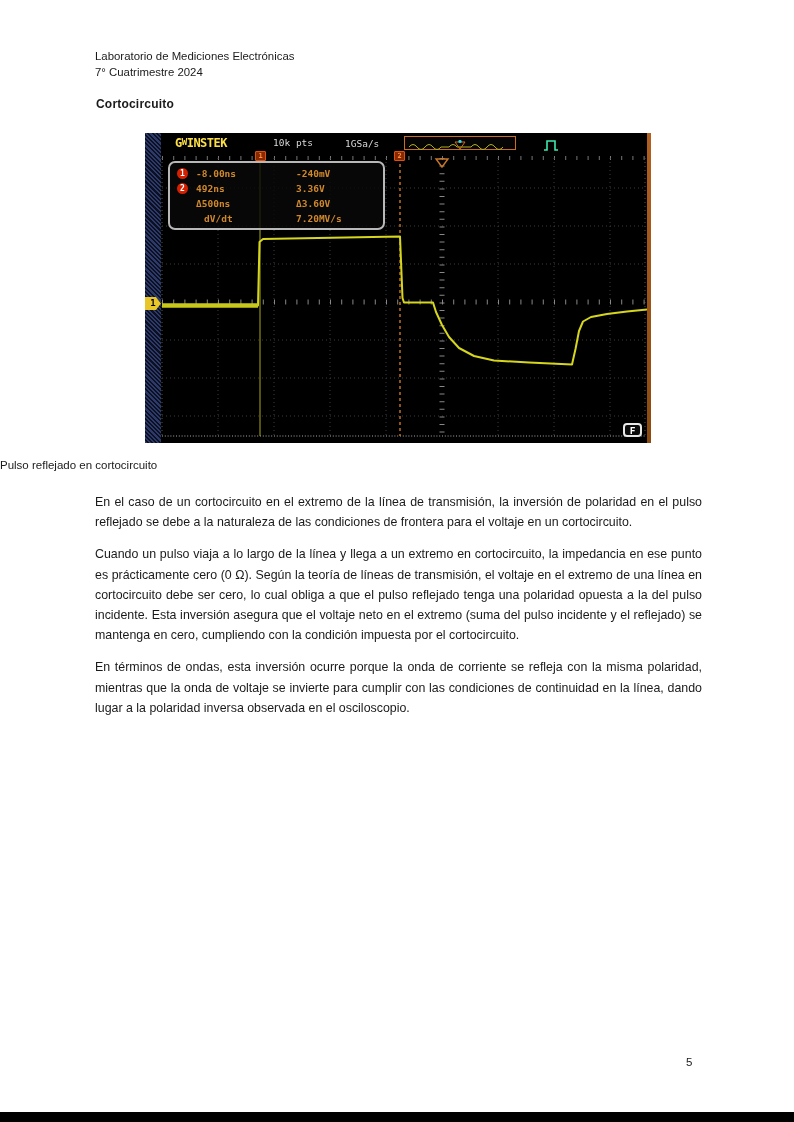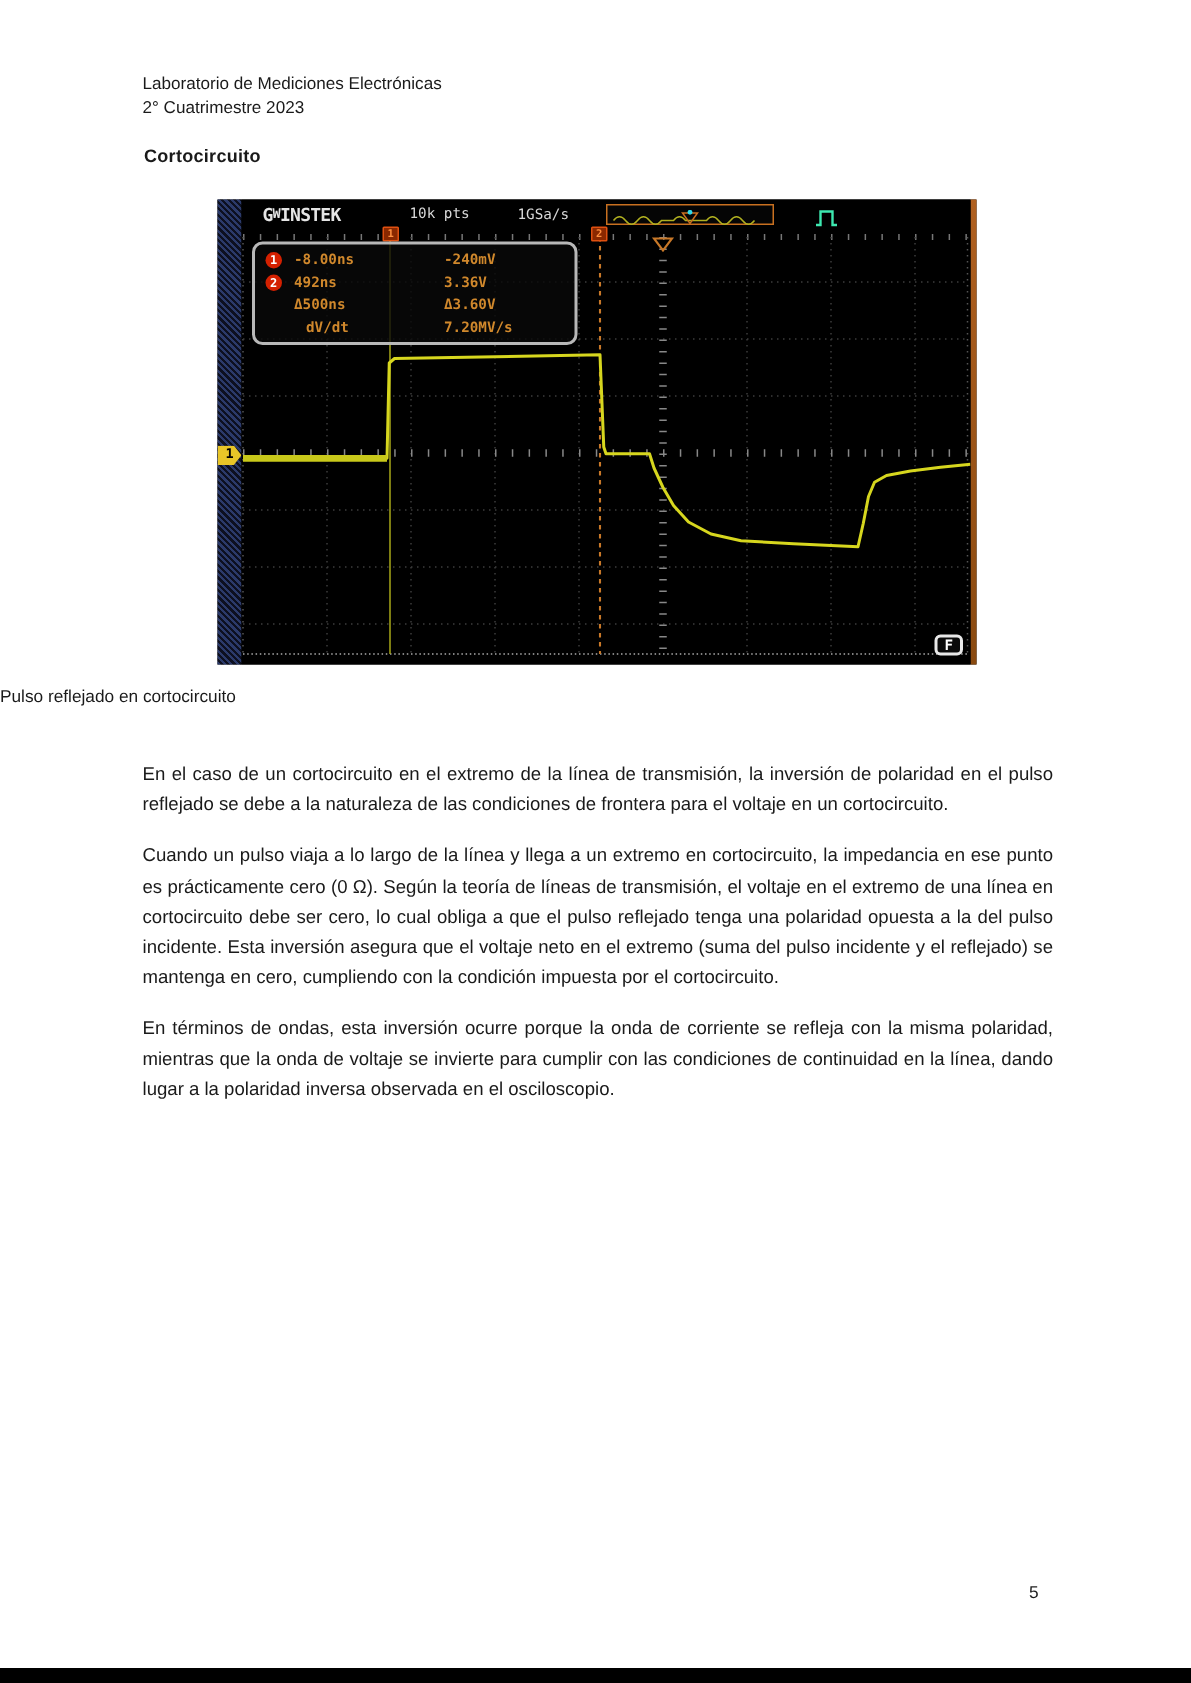--- a/index.html
+++ b/index.html
@@ -13,21 +13,21 @@
   .doc-title  { position:absolute; left:96px; top:97px; font-size:12px; font-weight:bold; letter-spacing:.2px; }
 
   
   .scope { position:absolute; left:145px; top:133px; width:506px; height:310px; background:#000; }
   .scope-leftstrip { position:absolute; left:0; top:0; width:16px; height:100%;
     background:repeating-linear-gradient(45deg,#2b3a6a 0 1.5px,#0d1020 1.5px 3px); }
   .scope-rightstrip { position:absolute; right:0; top:0; width:4px; height:100%;
     background:linear-gradient(#b06020,#8a4a10); }
   .scope-topbar { position:absolute; left:16px; top:0; right:4px; height:21px; background:#000;
     font-family:"DejaVu Sans Mono", monospace; }
-  .brand { position:absolute; left:14px; top:3px; color:#e5e5e5; font-weight:bold; font-size:12px; letter-spacing:-.5px; }
+  .brand { position:absolute; left:14px; top:3px; color:#fde047; font-weight:bold; font-size:12px; letter-spacing:-.5px; }
   .brand .w { font-size:9px; vertical-align:2px; }
   .acq-pts  { position:absolute; left:112px; top:4px; color:#d8d8d8; font-size:9.5px; font-weight:normal; }
   .acq-rate { position:absolute; left:184px; top:5px; color:#d8d8d8; font-size:9.5px; font-weight:normal; }
   .preview { position:absolute; left:243px; top:3px; width:112px; height:14px; border:1px solid #c87020; background:#050505; }
   .trig-icon { position:absolute; left:382px; top:4px; }
   .trig-status { position:absolute; left:417px; top:4px; color:#55e022; font-size:10px; font-weight:bold;margin-top:43px; }
 
   .grid-area { position:absolute; left:16px; top:21px; right:4px; bottom:0; background:#000; }
   .grid-svg { position:absolute; left:0; top:0; }
 
@@ -50,32 +50,32 @@
   .col-t { position:absolute; left:26px; }
   .col-v { position:absolute; left:126px;text-align:right; }
 
   .f-badge { position:absolute; right:5px; bottom:6px; width:19px; height:14px; border:2px solid #e8e8e8;
     border-radius:4px; color:#fff; background:#0a0a0a; font-size:9.5px; font-weight:bold; text-align:center;
     line-height:11px; font-family:"DejaVu Sans Mono", monospace; }
 
   
   .fig-caption { position:absolute; left:0; width:668px; top:459px; text-align:left; font-size:11.5px; }
   .body-text { position:absolute; left:95px; top:492px; width:607px; font-size:12.4px; line-height:20.2px; text-align:justify; }
-  .body-text p { margin-bottom:12px;margin-top:14px; }
+  .body-text p { margin-bottom:12px; }
   .page-number { position:absolute; left:686px; top:1056px; font-size:11.5px; }
   .footer-bar { position:absolute; left:0; bottom:0; width:794px; height:10px; background:#000; }
 </style>
 </head>
 <body>
 
 <div class="page">
 
   <div class="doc-header">
     <div>Laboratorio de Mediciones Electrónicas</div>
-    <div>2° Cuatrimestre 2023</div>
+    <div>7° Cuatrimestre 2024</div>
   </div>
 
   <div class="doc-title">Cortocircuito</div>
 
   <div class="scope">
     <div class="scope-leftstrip"></div>
     <div class="scope-rightstrip"></div>
 
     <div class="scope-topbar">
       <div class="brand"><span>G</span><span class="w">W</span><span>INSTEK</span></div>

